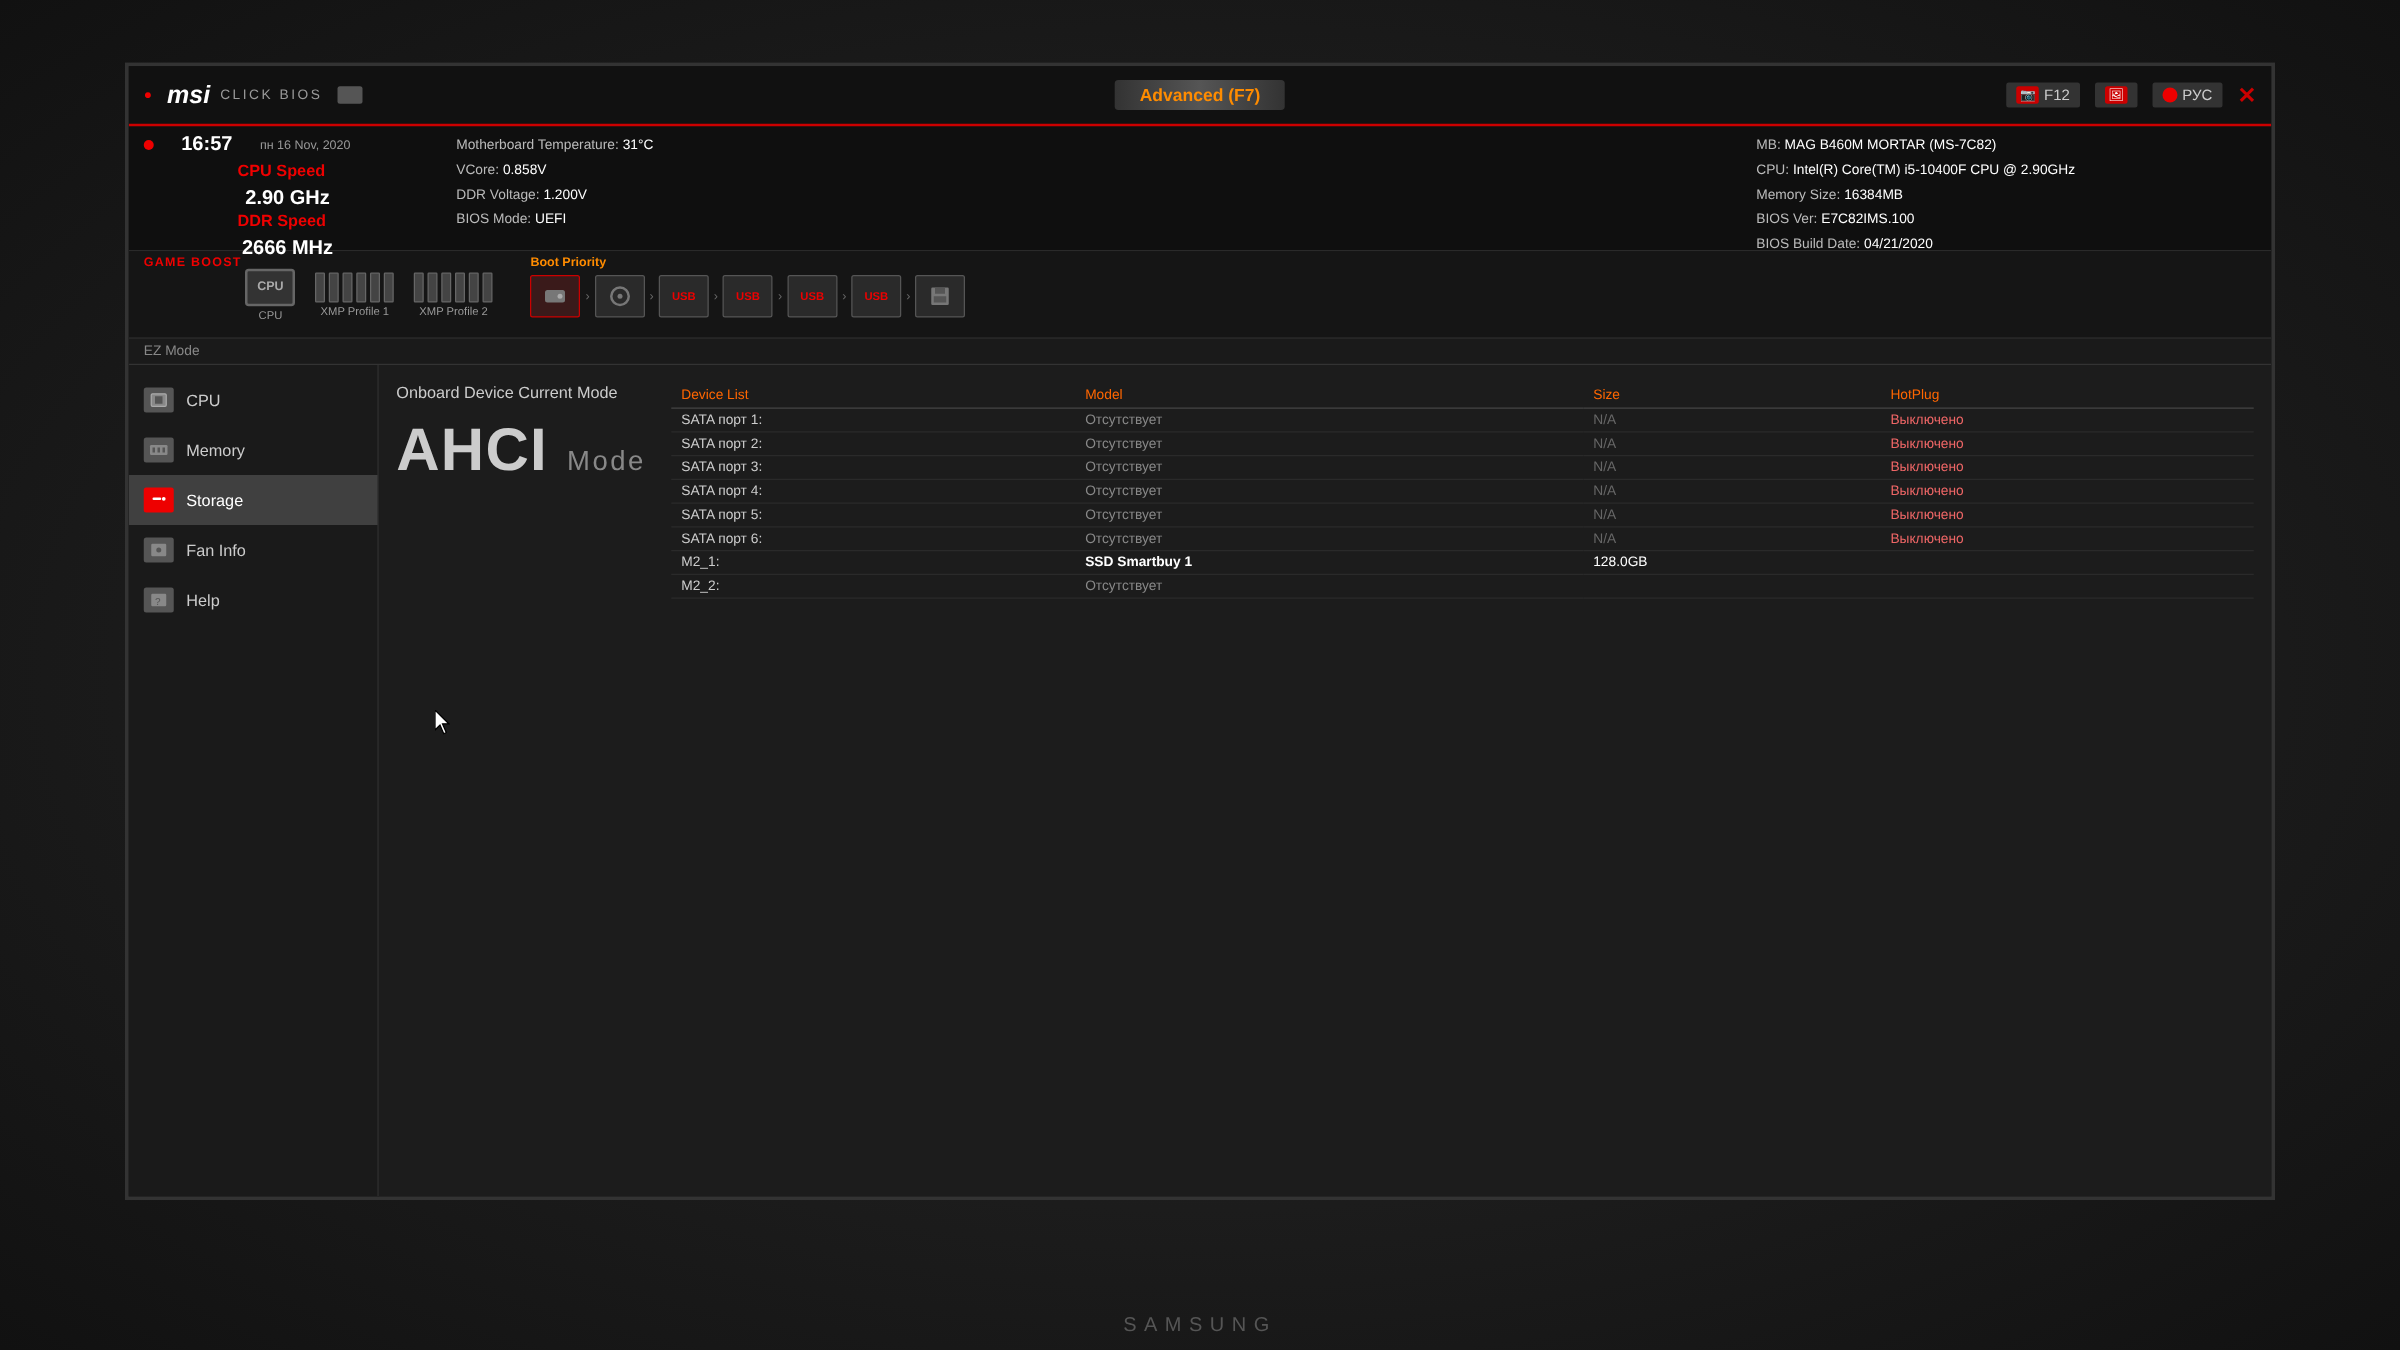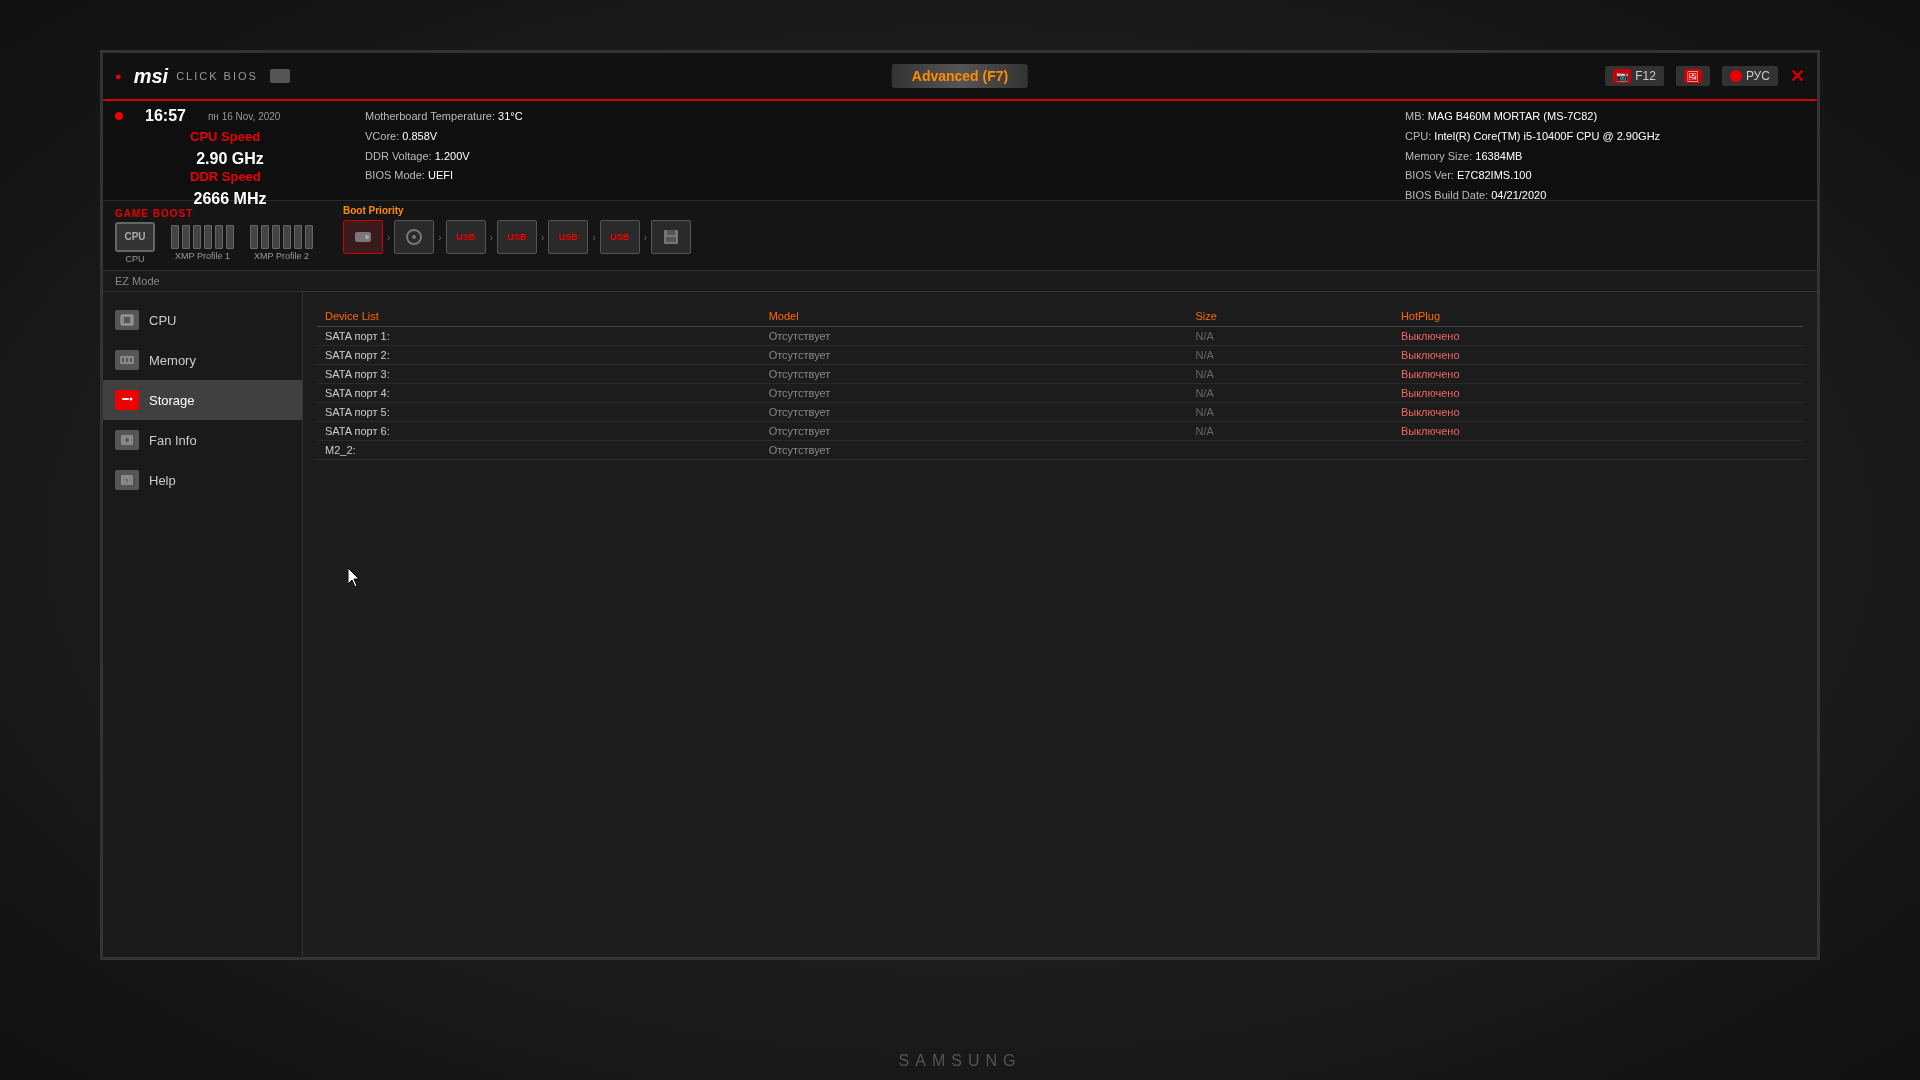--- a/index.html
+++ b/index.html
@@ -249,21 +249,21 @@
       display: flex;
       align-items: stretch;
       padding: 4px 12px;
       border-bottom: 1px solid #333;
       gap: 30px;
       height: 70px;
     }
 
     .gb-block {
       display: flex;
-      flex-direction: column;
+      flex-direction: row;
       gap: 3px;
       justify-content: center;
     }
 
     .gb-title {
       color: #e00;
       font-size: 10px;
       font-weight: bold;
       letter-spacing: 1px;
     }
@@ -611,20 +611,27 @@
                 <rect x="2" y="2" width="12" height="10" rx="1" fill="#888"></rect>
                 <text x="5" y="11" font-size="8" fill="#555">?</text>
               </svg>
             </div>
             <span>Help</span>
           </div>
         </div>
 
         <div class="content-area">
           <div style="display:flex;gap:20px;">
+            <div style="min-width:200px;">
+              <div class="content-title">Onboard Device Current Mode</div>
+              <div class="ahci-mode-display">
+                <span style="font-size:48px;font-weight:900;color:#ccc;letter-spacing:1px;">AHCI</span>
+                <span style="font-size:22px;color:#888;font-weight:normal;">Mode</span>
+              </div>
+            </div>
             <div style="flex:1;">
               <table class="device-table">
                 <thead>
                   <tr>
                     <th>Device List</th>
                     <th>Model</th>
                     <th>Size</th>
                     <th>HotPlug</th>
                   </tr>
                 </thead>
@@ -659,20 +666,26 @@
       <td class="na">N/A</td>
       <td class="disabled">Выключено</td>
     </tr>
                     <tr>
       <td class="port-name">SATA порт 6:</td>
       <td class="absent">Отсутствует</td>
       <td class="na">N/A</td>
       <td class="disabled">Выключено</td>
     </tr>
                     <tr>
+      <td class="port-name">M2_1:</td>
+      <td class="ssd-name">SSD Smartbuy 1</td>
+      <td class="ssd-size">128.0GB</td>
+      <td class=""></td>
+    </tr>
+                    <tr>
       <td class="port-name">M2_2:</td>
       <td class="absent">Отсутствует</td>
       <td class=""></td>
       <td class=""></td>
     </tr>
                   </tbody>
               </table>
             </div>
           </div>
         </div>

